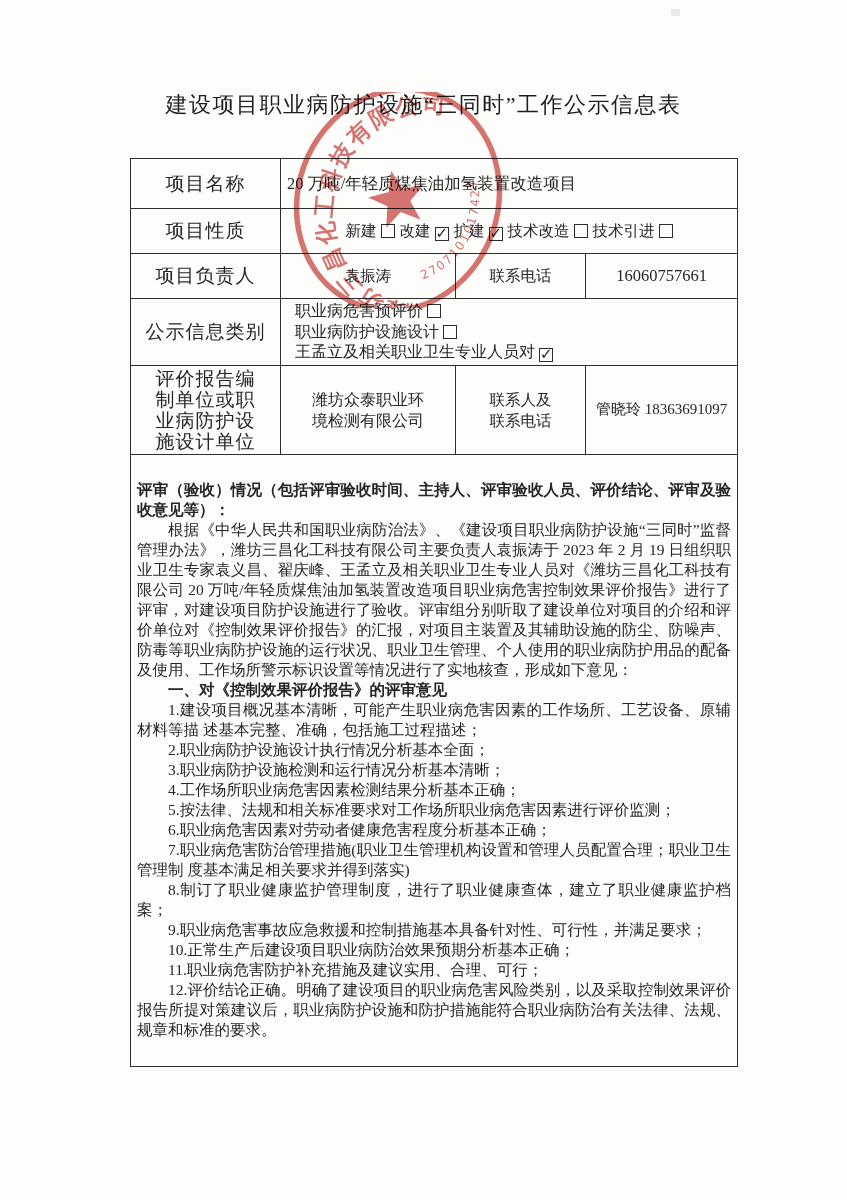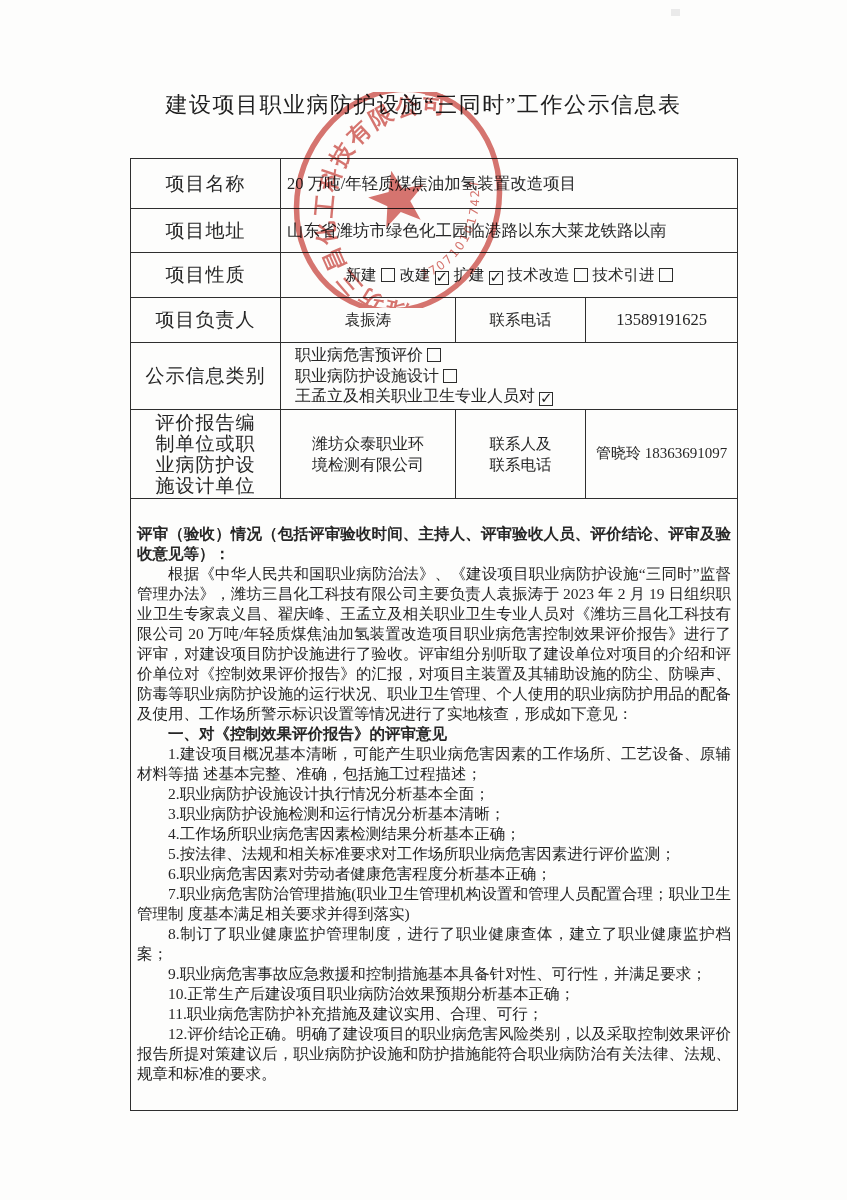--- a/index.html
+++ b/index.html
@@ -69,41 +69,37 @@
       <col style="width:150px">
         <col style="width:175px">
         <col style="width:130px">
         <col style="width:152px">
     </colgroup>
     <tbody>
         <tr style="height:50px">
       <td class="lbl">项目名称</td>
       <td class="val" colspan="3">20 万吨/年轻质煤焦油加氢装置改造项目</td>
     </tr>
-    <tr style="height:44px">
-      <td class="lbl">项目地址</td>
-      <td class="val" colspan="3">山东省潍坊市绿色化工园临港路以东大莱龙铁路以南</td>
-    </tr>
     <tr style="height:45px">
       <td class="lbl">项目性质</td>
       <td colspan="3">
         <div class="nature-row">
               <span class="opt"><span>新建</span><span class="cbox"></span></span>
               <span class="opt"><span>改建</span><span class="cbox checked">✓</span></span>
               <span class="opt"><span>扩建</span><span class="cbox checked">✓</span></span>
               <span class="opt"><span>技术改造</span><span class="cbox"></span></span>
               <span class="opt"><span>技术引进</span><span class="cbox"></span></span>
             </div>
       </td>
     </tr>
     <tr style="height:45px">
       <td class="lbl">项目负责人</td>
       <td class="small-center">袁振涛</td>
       <td class="small-center">联系电话</td>
-      <td class="small-center" style="font-size:16.5px">13589191625</td>
+      <td class="small-center" style="font-size:16.5px">16060757661</td>
     </tr>
     <tr style="height:62px">
       <td class="lbl">公示信息类别</td>
       <td colspan="3">
         <div class="notice-list">
               <div class="notice-line"><span class="opt"><span>职业病危害预评价</span><span class="cbox"></span></span></div>
               <div class="notice-line"><span class="opt"><span>职业病防护设施设计</span><span class="cbox"></span></span></div>
               <div class="notice-line"><span class="opt"><span>王孟立及相关职业卫生专业人员对</span><span class="cbox checked">✓</span></span></div>
             </div>
       </td>

